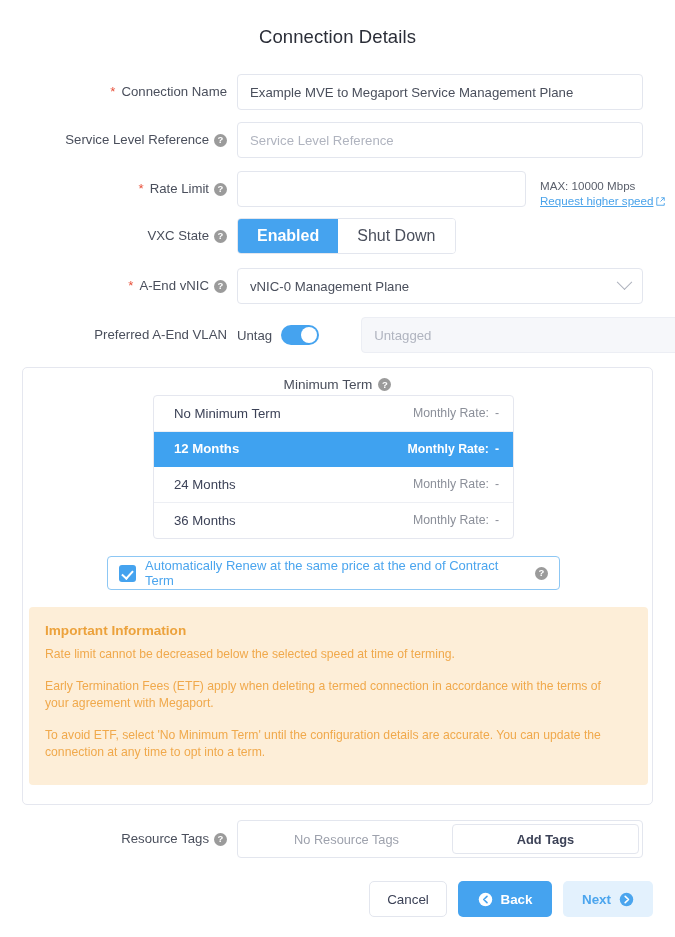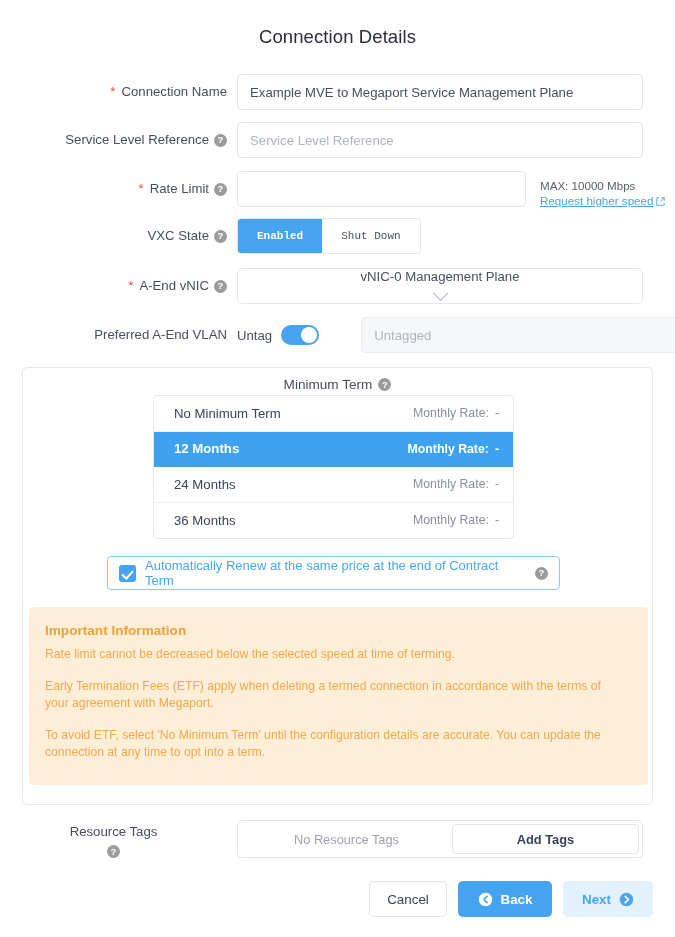--- a/index.html
+++ b/index.html
@@ -59,21 +59,21 @@
 
   
   .side-note { position: absolute; left: 540px; top: 178px; font-size: 11.6px; color: #5a5f6b; line-height: 15px; }
   .side-note a { color: #4aa3ea; text-decoration: underline; }
   .ext-ico { display: inline-block; width: 9px; height: 9px; margin-left: 3px; position: relative; top: 1px; }
 
   
   .seg { display: flex; border: 1px solid #e3e6ee; border-radius: 4px; overflow: hidden; height: 36px; }
   .seg > div {
     display: flex; align-items: center; justify-content: center;
-    font-size: 11px; padding: 12px 19px; background: #fff; color: #4a4f5c; font-family: Liberation Mono, monospace;
+    font-size: 16px; padding: 12px 19px; background: #fff; color: #4a4f5c;
   }
   .seg > div.active { background: #45a3ef; color: #fff; font-weight: bold; }
 
   
   .untag-label { font-size: 13.2px; color: #4a4f5c; height: 36px; display: flex; align-items: center; }
   .toggle {
     width: 38px; height: 20px; border-radius: 10px; background: #45a3ef;
     position: relative; margin: 8px 0 0 9px; flex: 0 0 auto;
   }
   .toggle .knob {
@@ -215,21 +215,21 @@
       <div>Shut Down</div>
     </div>
   </div>
 
   <div class="row" style="left:0; top:268px;">
     <div class="label">
       <span class="req">*</span>
       <span>A-End vNIC</span>
       <span class="help">?</span>
     </div>
-    <div class="inp select" style="width:406px;flex-direction:column;">
+    <div class="inp select" style="width:406px;">
       <span>vNIC-0  Management Plane</span>
       <span class="chev"></span>
     </div>
   </div>
 
   <div class="row" style="left:0; top:317px;">
     <div class="label">
       <span>Preferred A-End VLAN</span>
     </div>
     <div class="untag-label">Untag</div>
@@ -278,21 +278,21 @@
 
     <div class="info">
       <h4>Important Information</h4>
       <p>Rate limit cannot be decreased below the selected speed at time of terming.</p>
       <p>Early Termination Fees (ETF) apply when deleting a termed connection in accordance with the terms of your agreement with Megaport.</p>
       <p>To avoid ETF, select 'No Minimum Term' until the configuration details are accurate. You can update the connection at any time to opt into a term.</p>
     </div>
   </div>
 
   <div class="row" style="left:0; top:820px;">
-    <div class="label" style="height:38px;flex-direction:column;">
+    <div class="label" style="height:38px;">
       <span>Resource Tags</span>
       <span class="help">?</span>
     </div>
     <div class="tagbox" style="width:406px;">
       <span class="none">No Resource Tags</span>
       <span class="addtags">Add Tags</span>
     </div>
   </div>
 
   <div class="footer">

